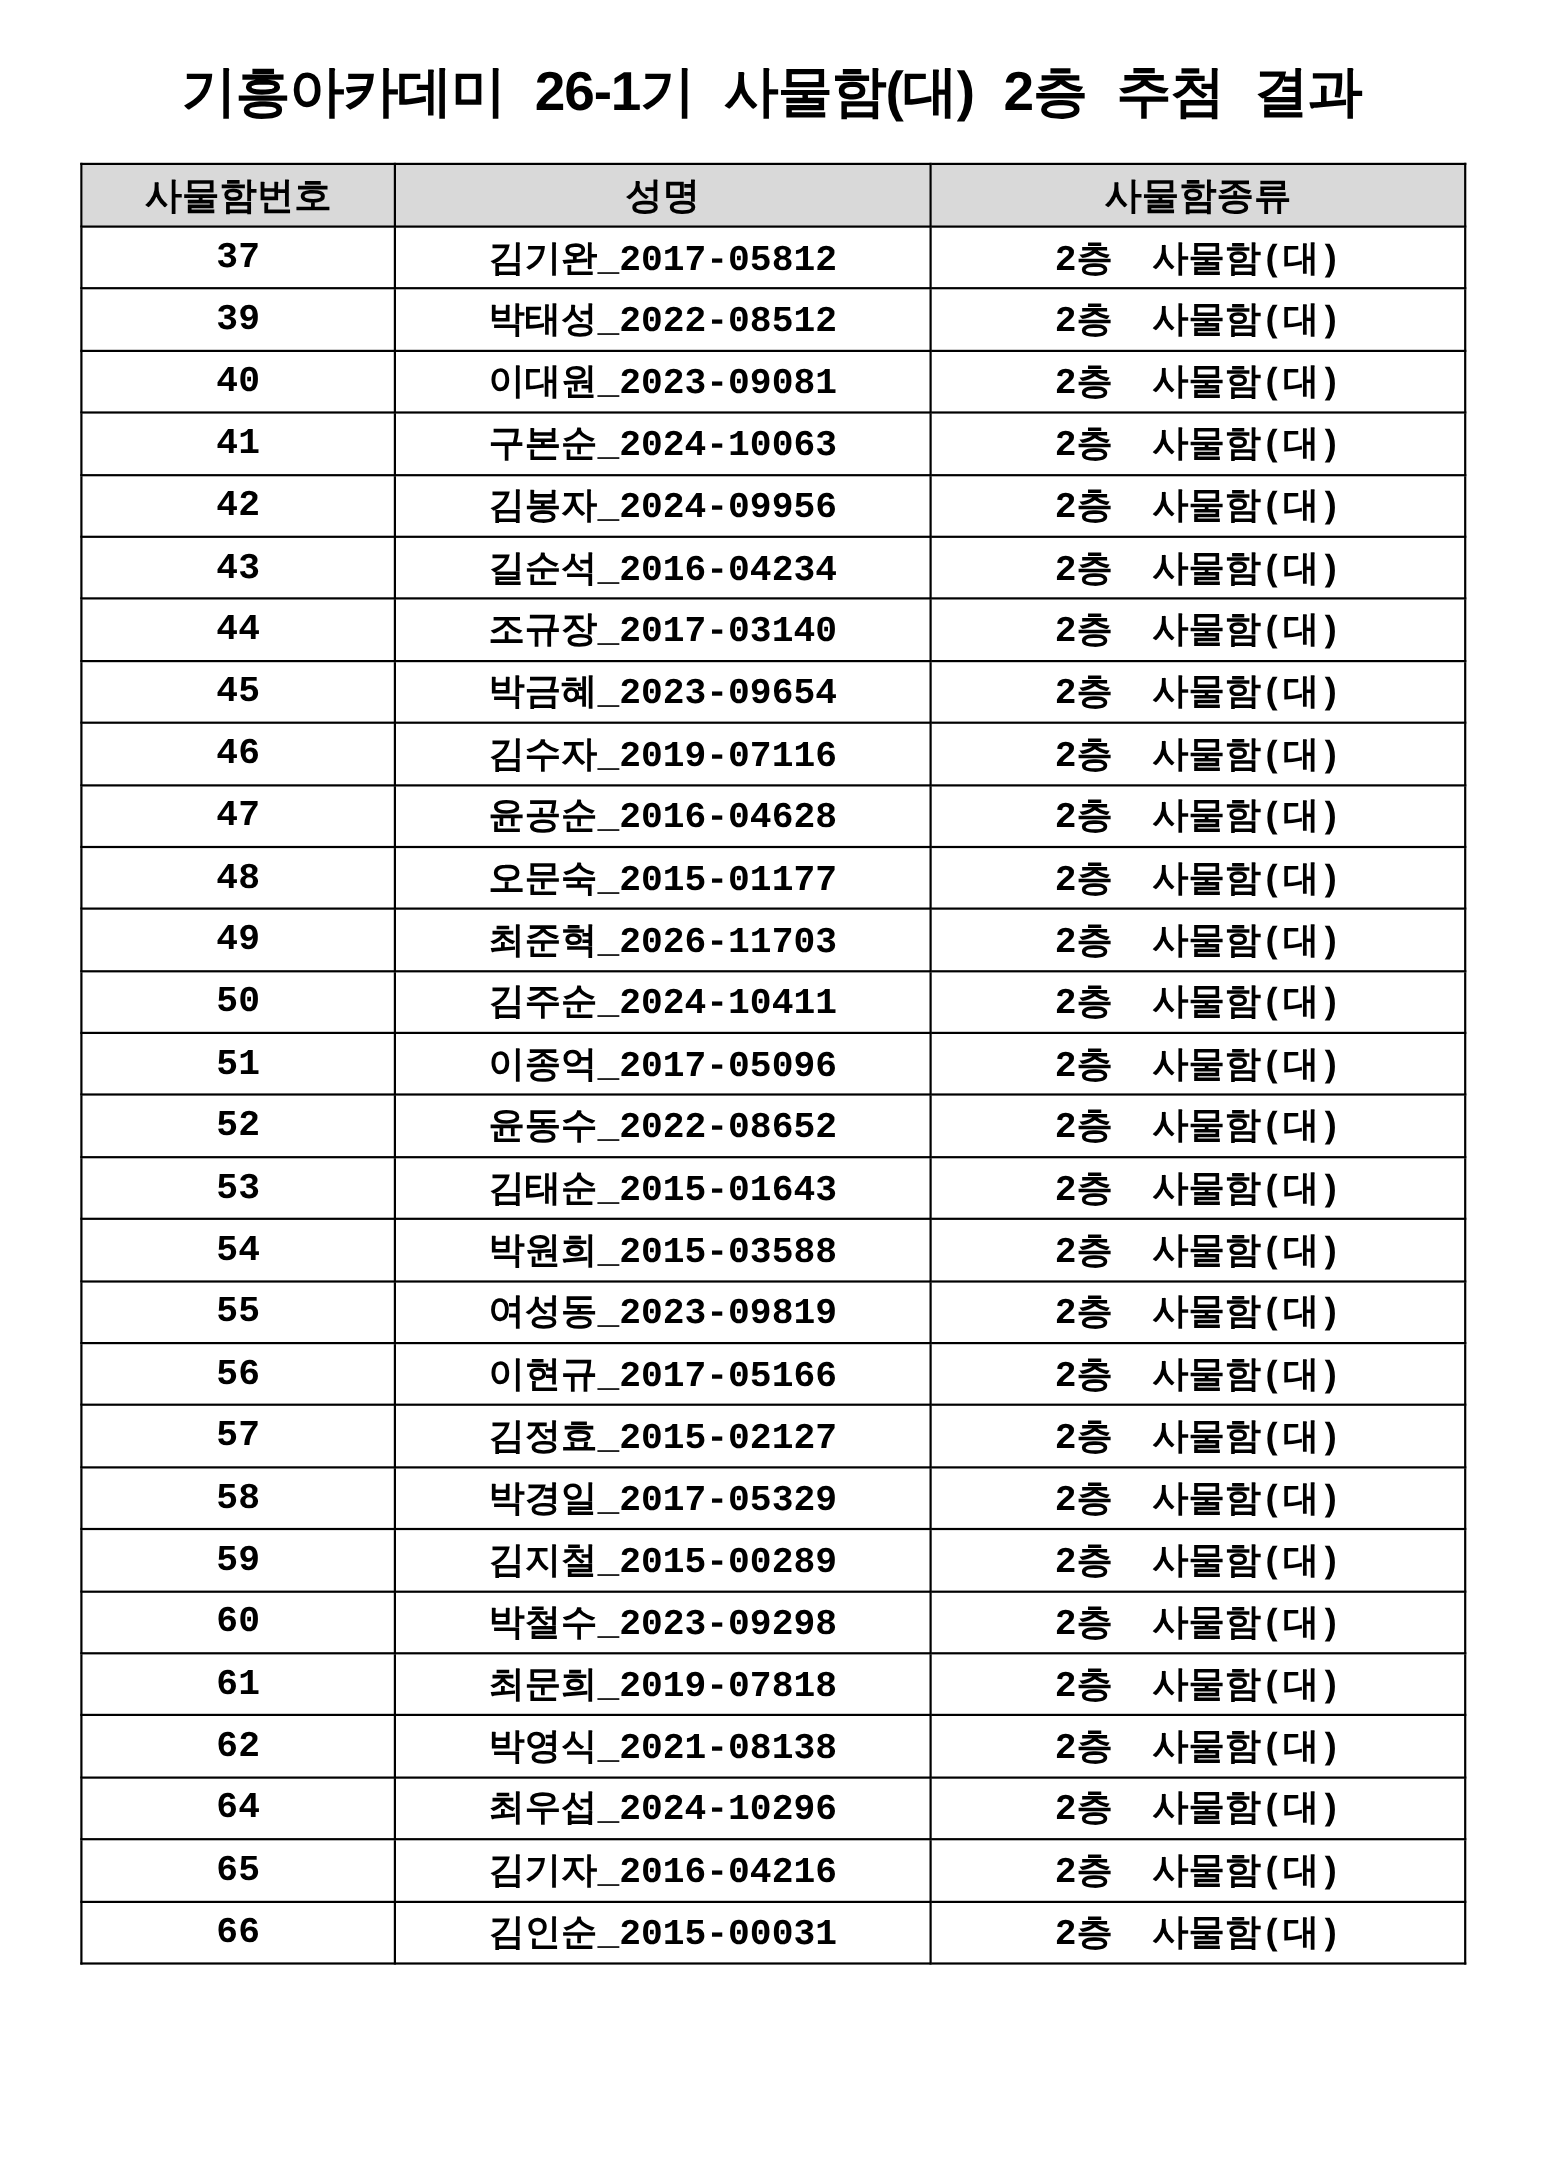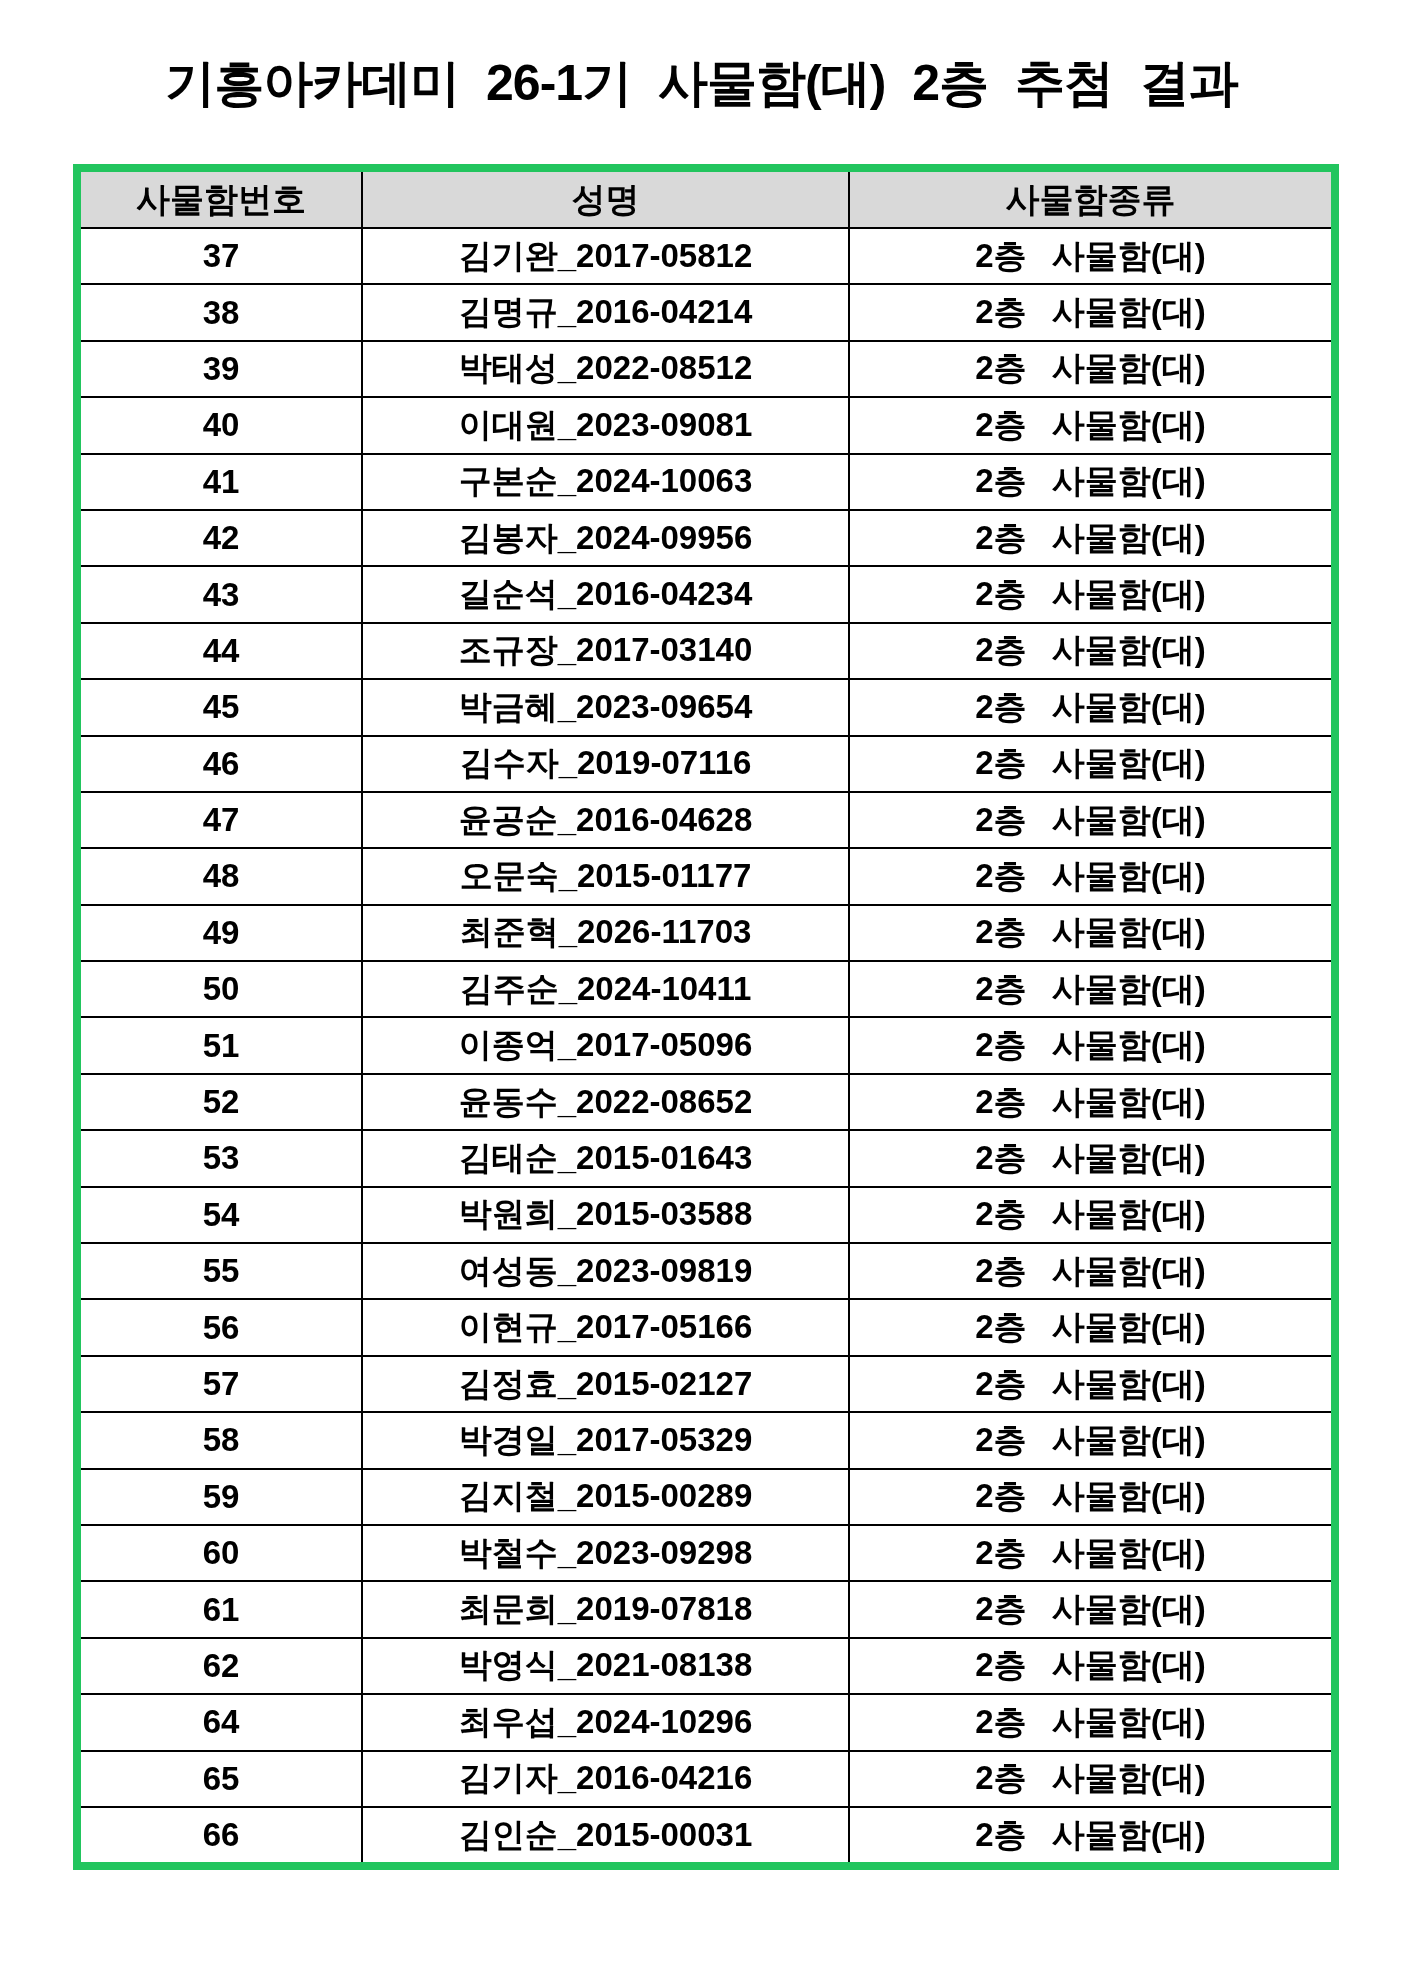--- a/index.html
+++ b/index.html
@@ -21,25 +21,26 @@
     text-align: center;
     font-size: 50px;
     font-weight: 700;
     letter-spacing: -1px;
     word-spacing: 14px;
     white-space: nowrap;
   }
   table.locker-table {
     position: absolute;
     left: 73px;
-    top: 164px;
+    top: 148px;
     width: 1258px;
     border-collapse: collapse;
     table-layout: fixed;
-    border: 8px solid #22c55e;
+    border: 2px solid #22c55e;
+    font-family: Liberation Mono, monospace;
   }
   col.c-no   { width: 285px; }
   col.c-name { width: 487px; }
   col.c-type { width: 486px; }
   .locker-table th,
   .locker-table td {
     border: 2px solid #000;
     text-align: center;
     vertical-align: middle;
     font-weight: 700;
@@ -82,25 +83,20 @@
       <th>사물함종류</th>
     </tr>
   </thead>
   <tbody>
       <tr>
     <td class="no-cell">37</td>
     <td class="name-cell">김기완_2017-05812</td>
     <td class="type-cell">2층 사물함(대)</td>
   </tr>
       <tr>
-    <td class="no-cell">38</td>
-    <td class="name-cell">김명규_2016-04214</td>
-    <td class="type-cell">2층 사물함(대)</td>
-  </tr>
-      <tr>
     <td class="no-cell">39</td>
     <td class="name-cell">박태성_2022-08512</td>
     <td class="type-cell">2층 사물함(대)</td>
   </tr>
       <tr>
     <td class="no-cell">40</td>
     <td class="name-cell">이대원_2023-09081</td>
     <td class="type-cell">2층 사물함(대)</td>
   </tr>
       <tr>

